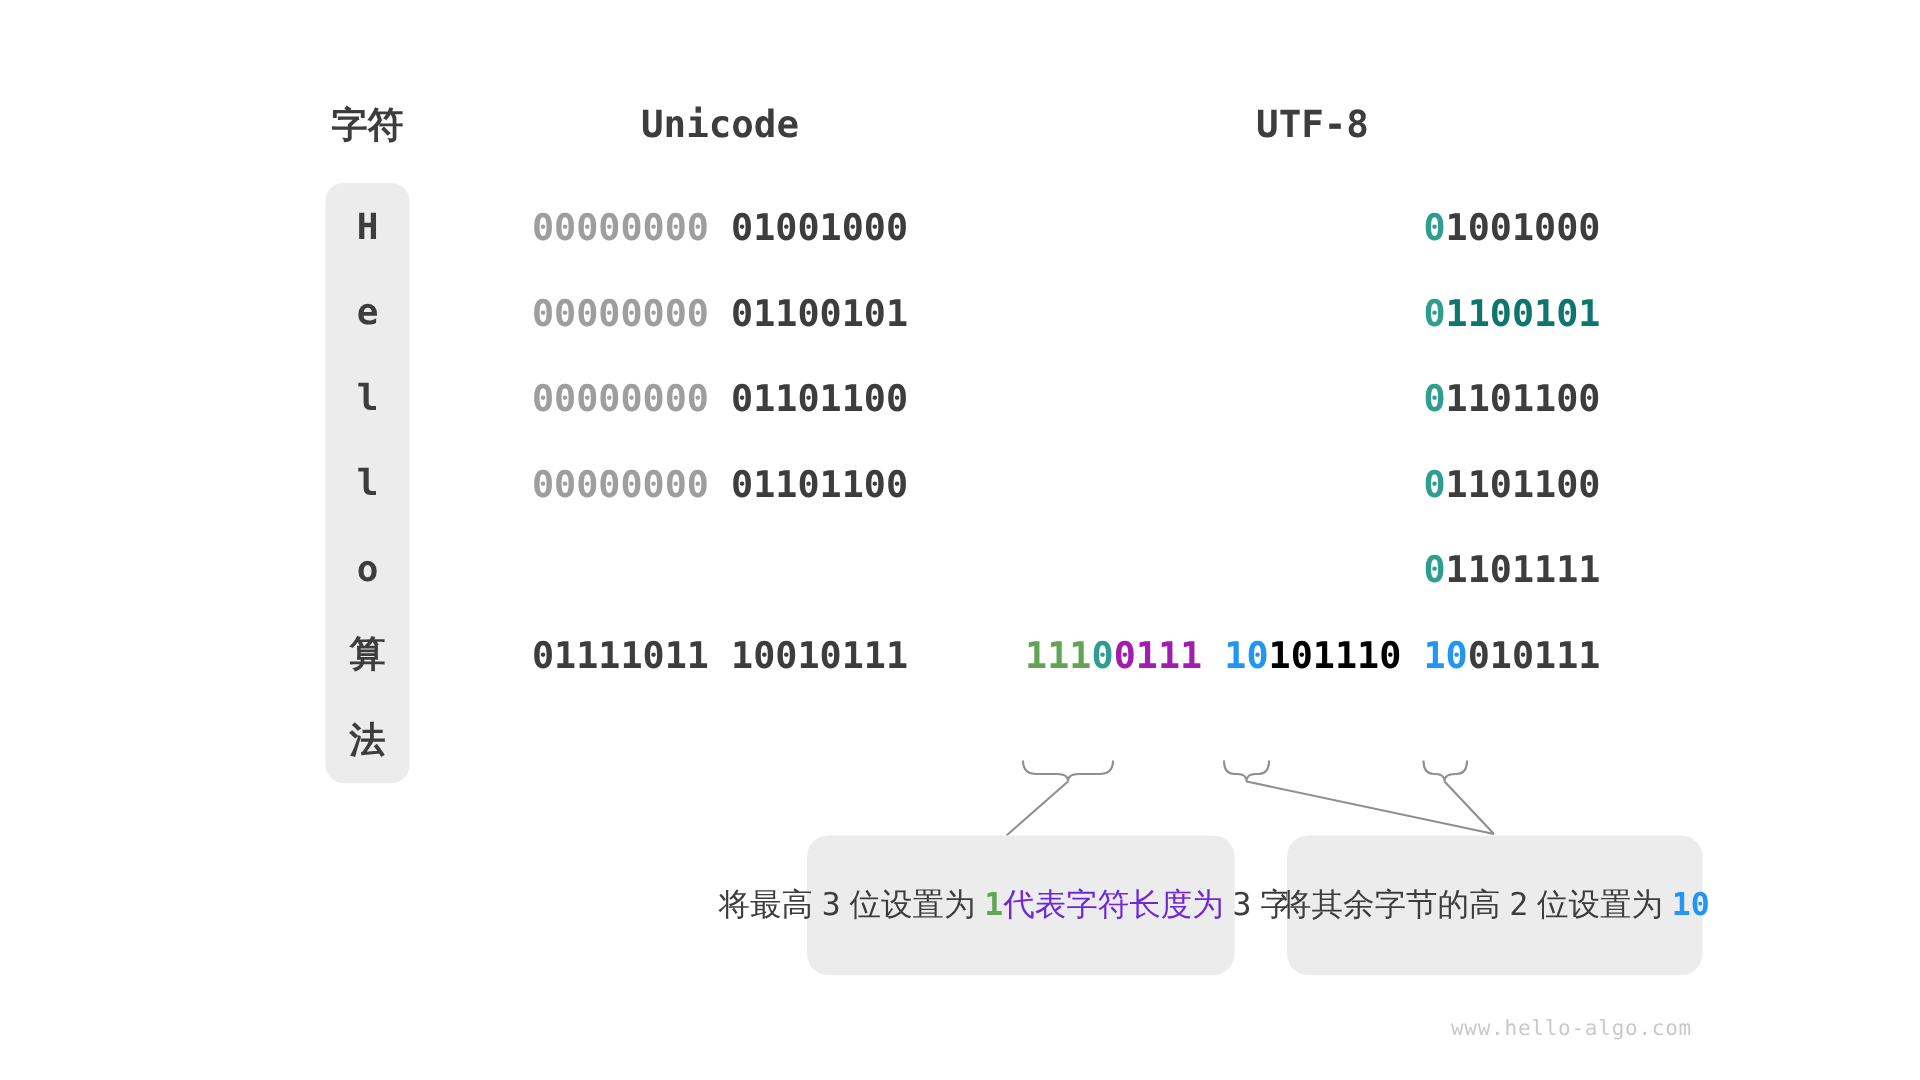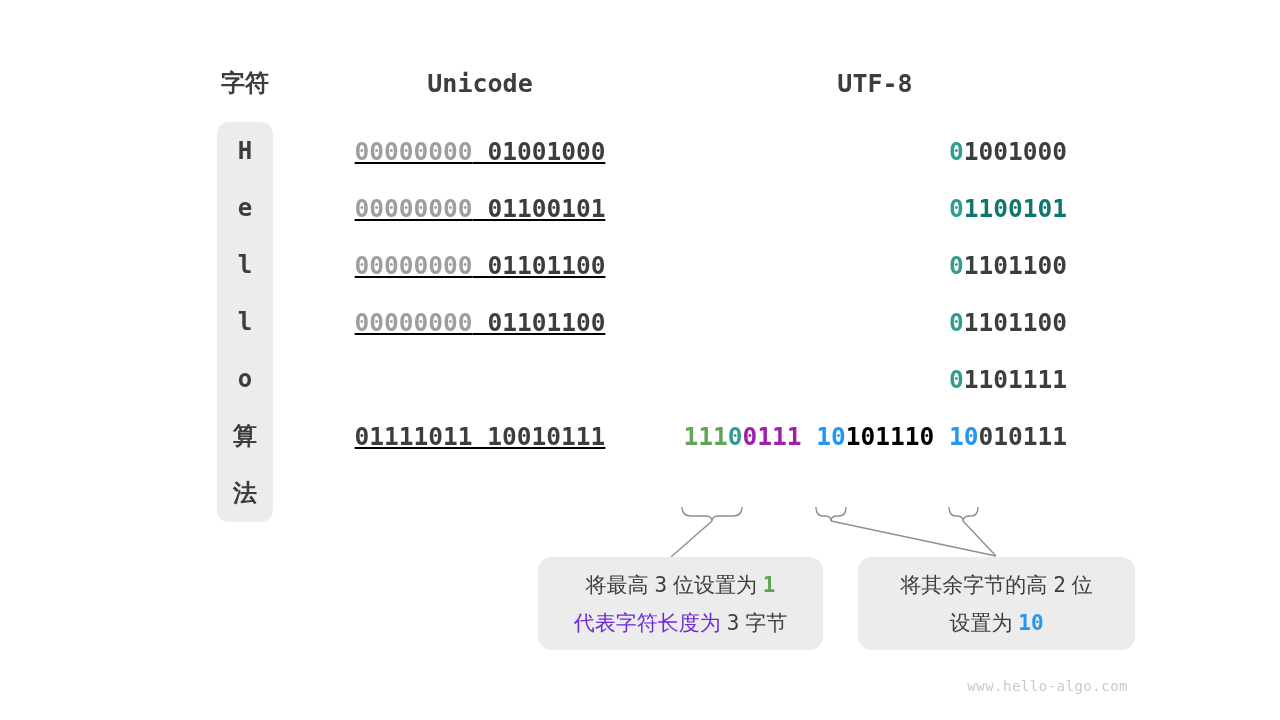--- a/index.html
+++ b/index.html
@@ -24,30 +24,30 @@
   .row{position:absolute;left:0;width:1280px;height:57px;}
   .cell-char{
     position:absolute;left:245px;top:0;height:57px;line-height:57px;
     transform:translateX(-50%);
     font-size:24px;font-weight:bold;color:var(--c-dark,#3d3d3d);
     font-family:"DejaVu Sans Mono","Liberation Sans",sans-serif;
   }
   .cell-unicode{
     position:absolute;left:480px;top:0;height:57px;line-height:57px;
     transform:translateX(-50%);
-    font-size:24.5px;font-weight:bold;white-space:pre;text-decoration:underline;
+    font-size:24.5px;font-weight:bold;white-space:pre;
   }
   .cell-utf8{
     position:absolute;right:213px;top:0;height:57px;line-height:57px;
     font-size:24.5px;font-weight:bold;white-space:pre;text-align:right;
   }
   #annotations{position:absolute;left:0;top:0;width:1280px;height:720px;pointer-events:none;}
   .callout{
     position:absolute;background:var(--c-box_bg,#ebebeb);border-radius:14px;
-    display:flex;flex-direction:column;justify-content:center;align-items:center;
+    display:flex;flex-direction:row;justify-content:center;align-items:center;
     color:var(--c-dark,#3d3d3d);
     font-family:"Liberation Sans","DejaVu Sans",sans-serif;
     font-size:21px;
   }
   #callout-0{left:538px;top:557px;width:285px;height:93px;}
   #callout-1{left:858px;top:557px;width:277px;height:93px;}
   .callout-line{line-height:37px;white-space:pre;}
   .seg-mono{font-family:"DejaVu Sans Mono","Liberation Mono",monospace;}
   .seg-bold{font-weight:bold;}
   #watermark{

